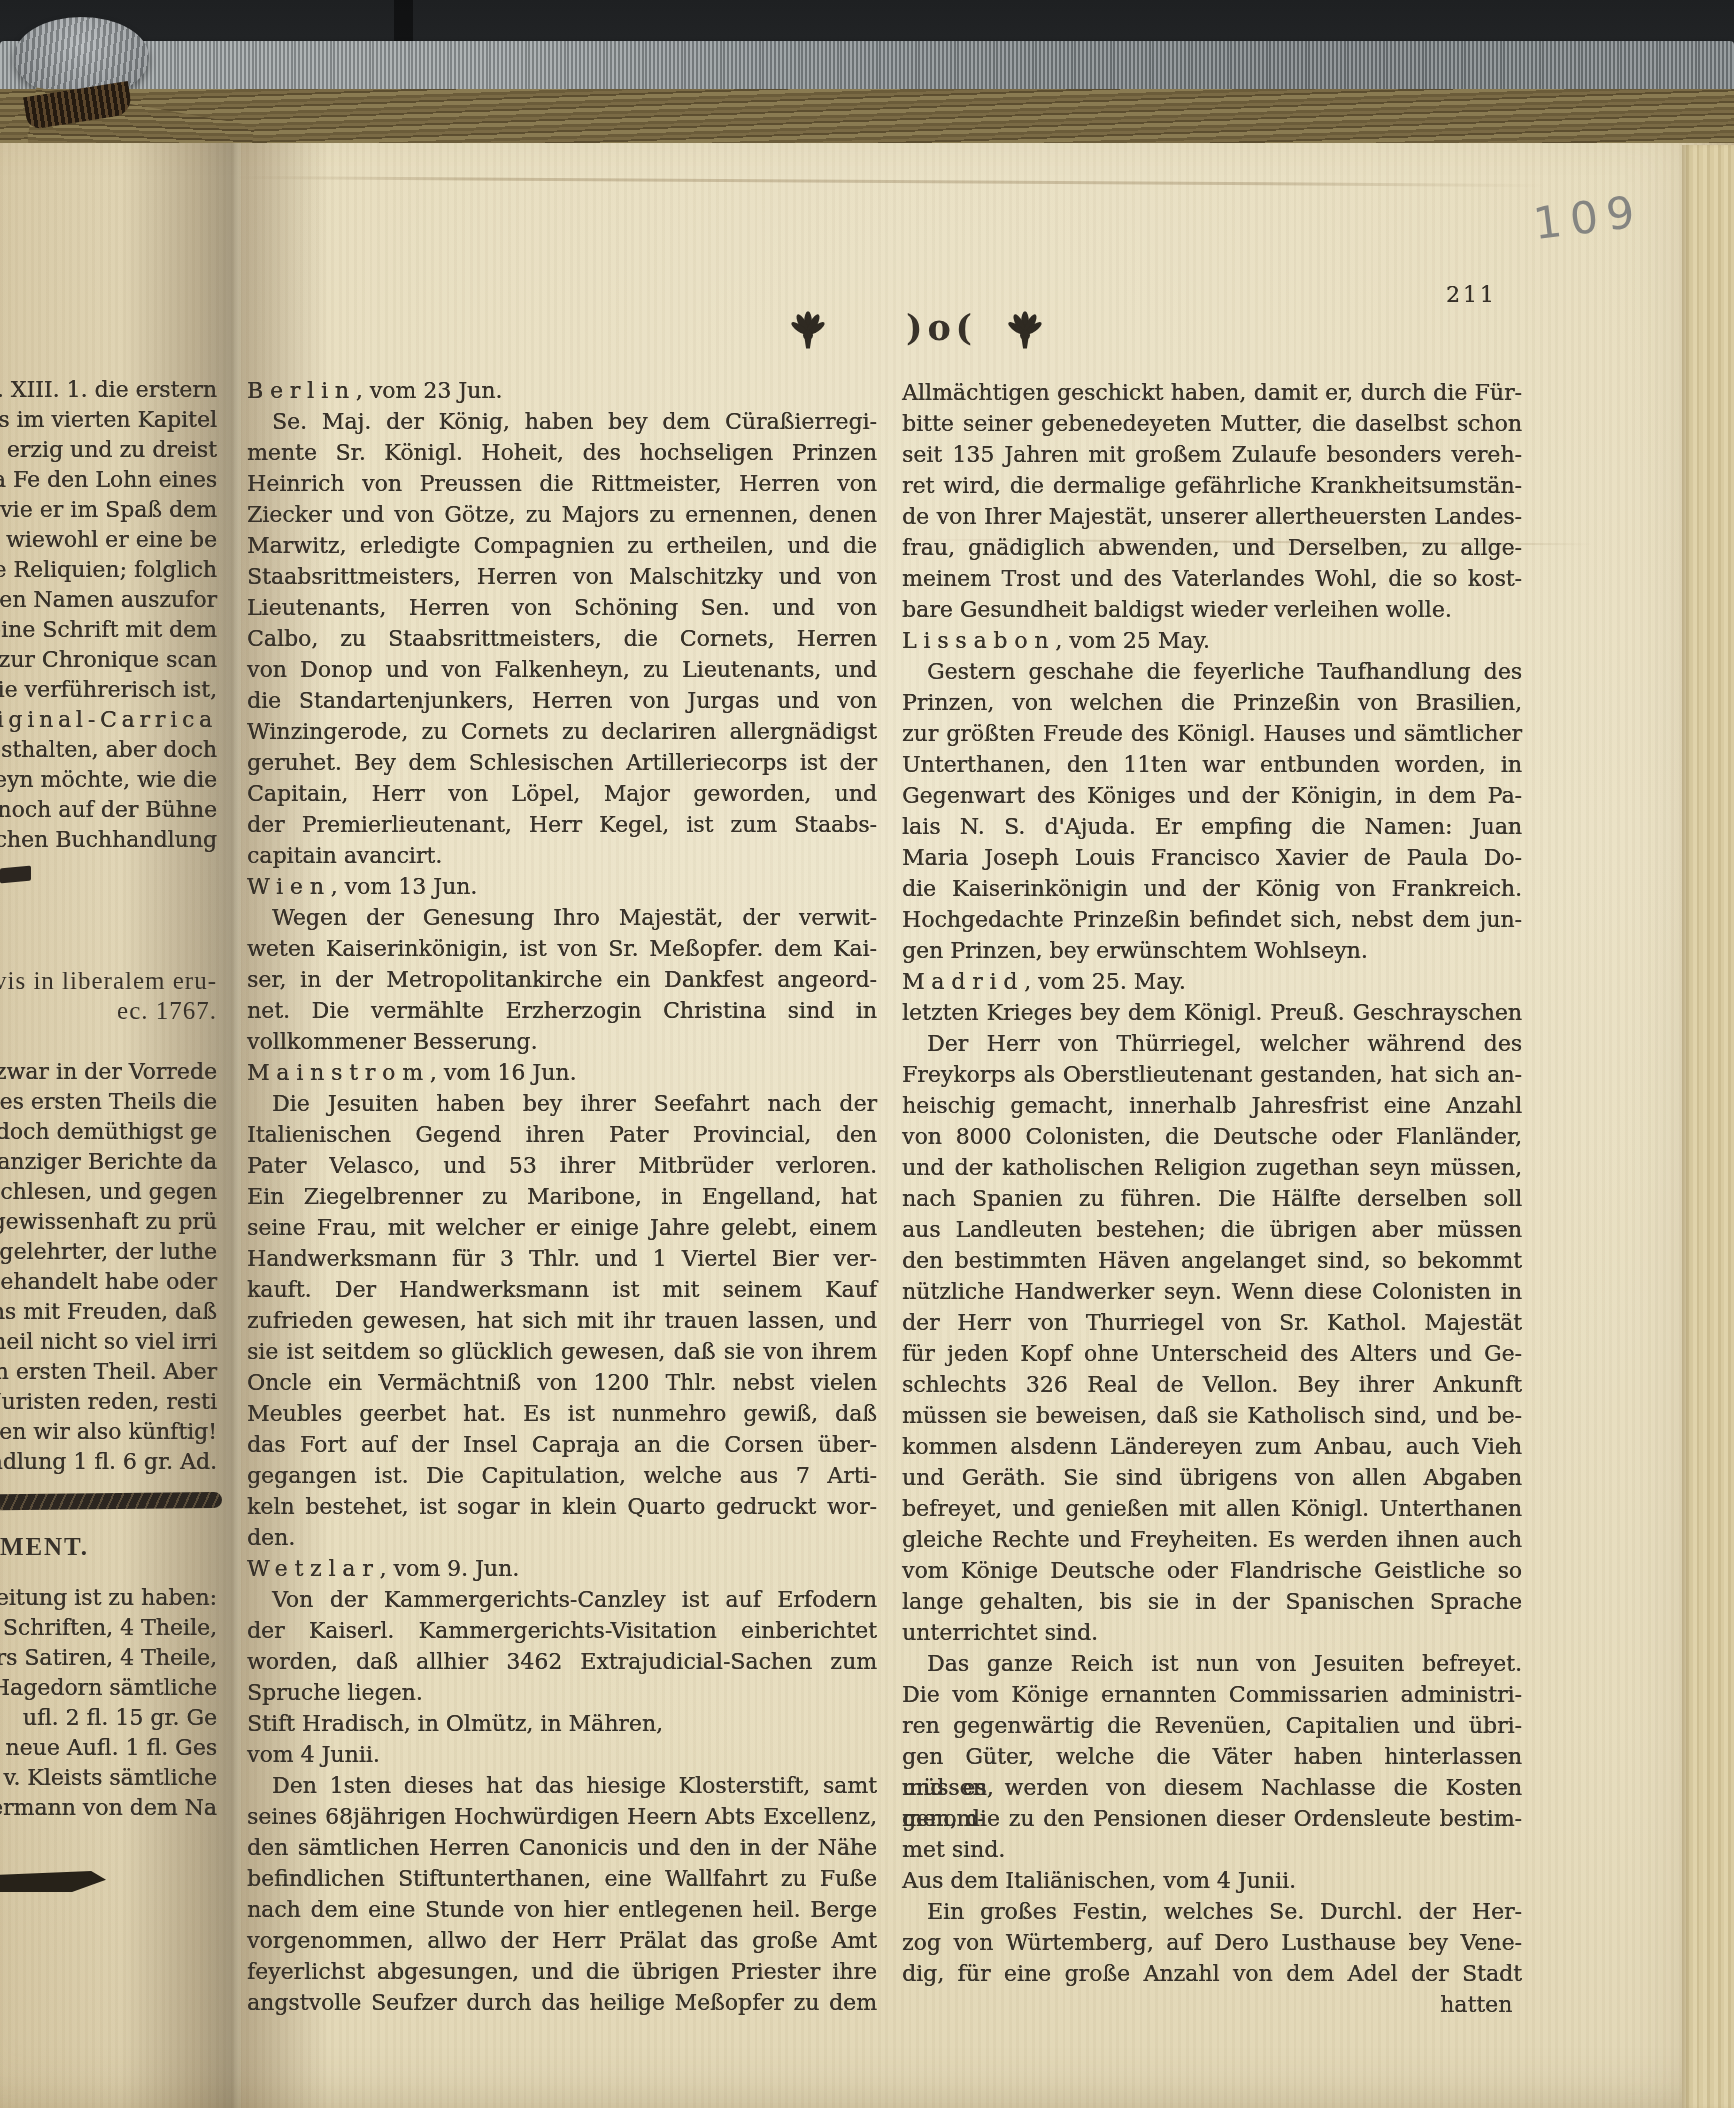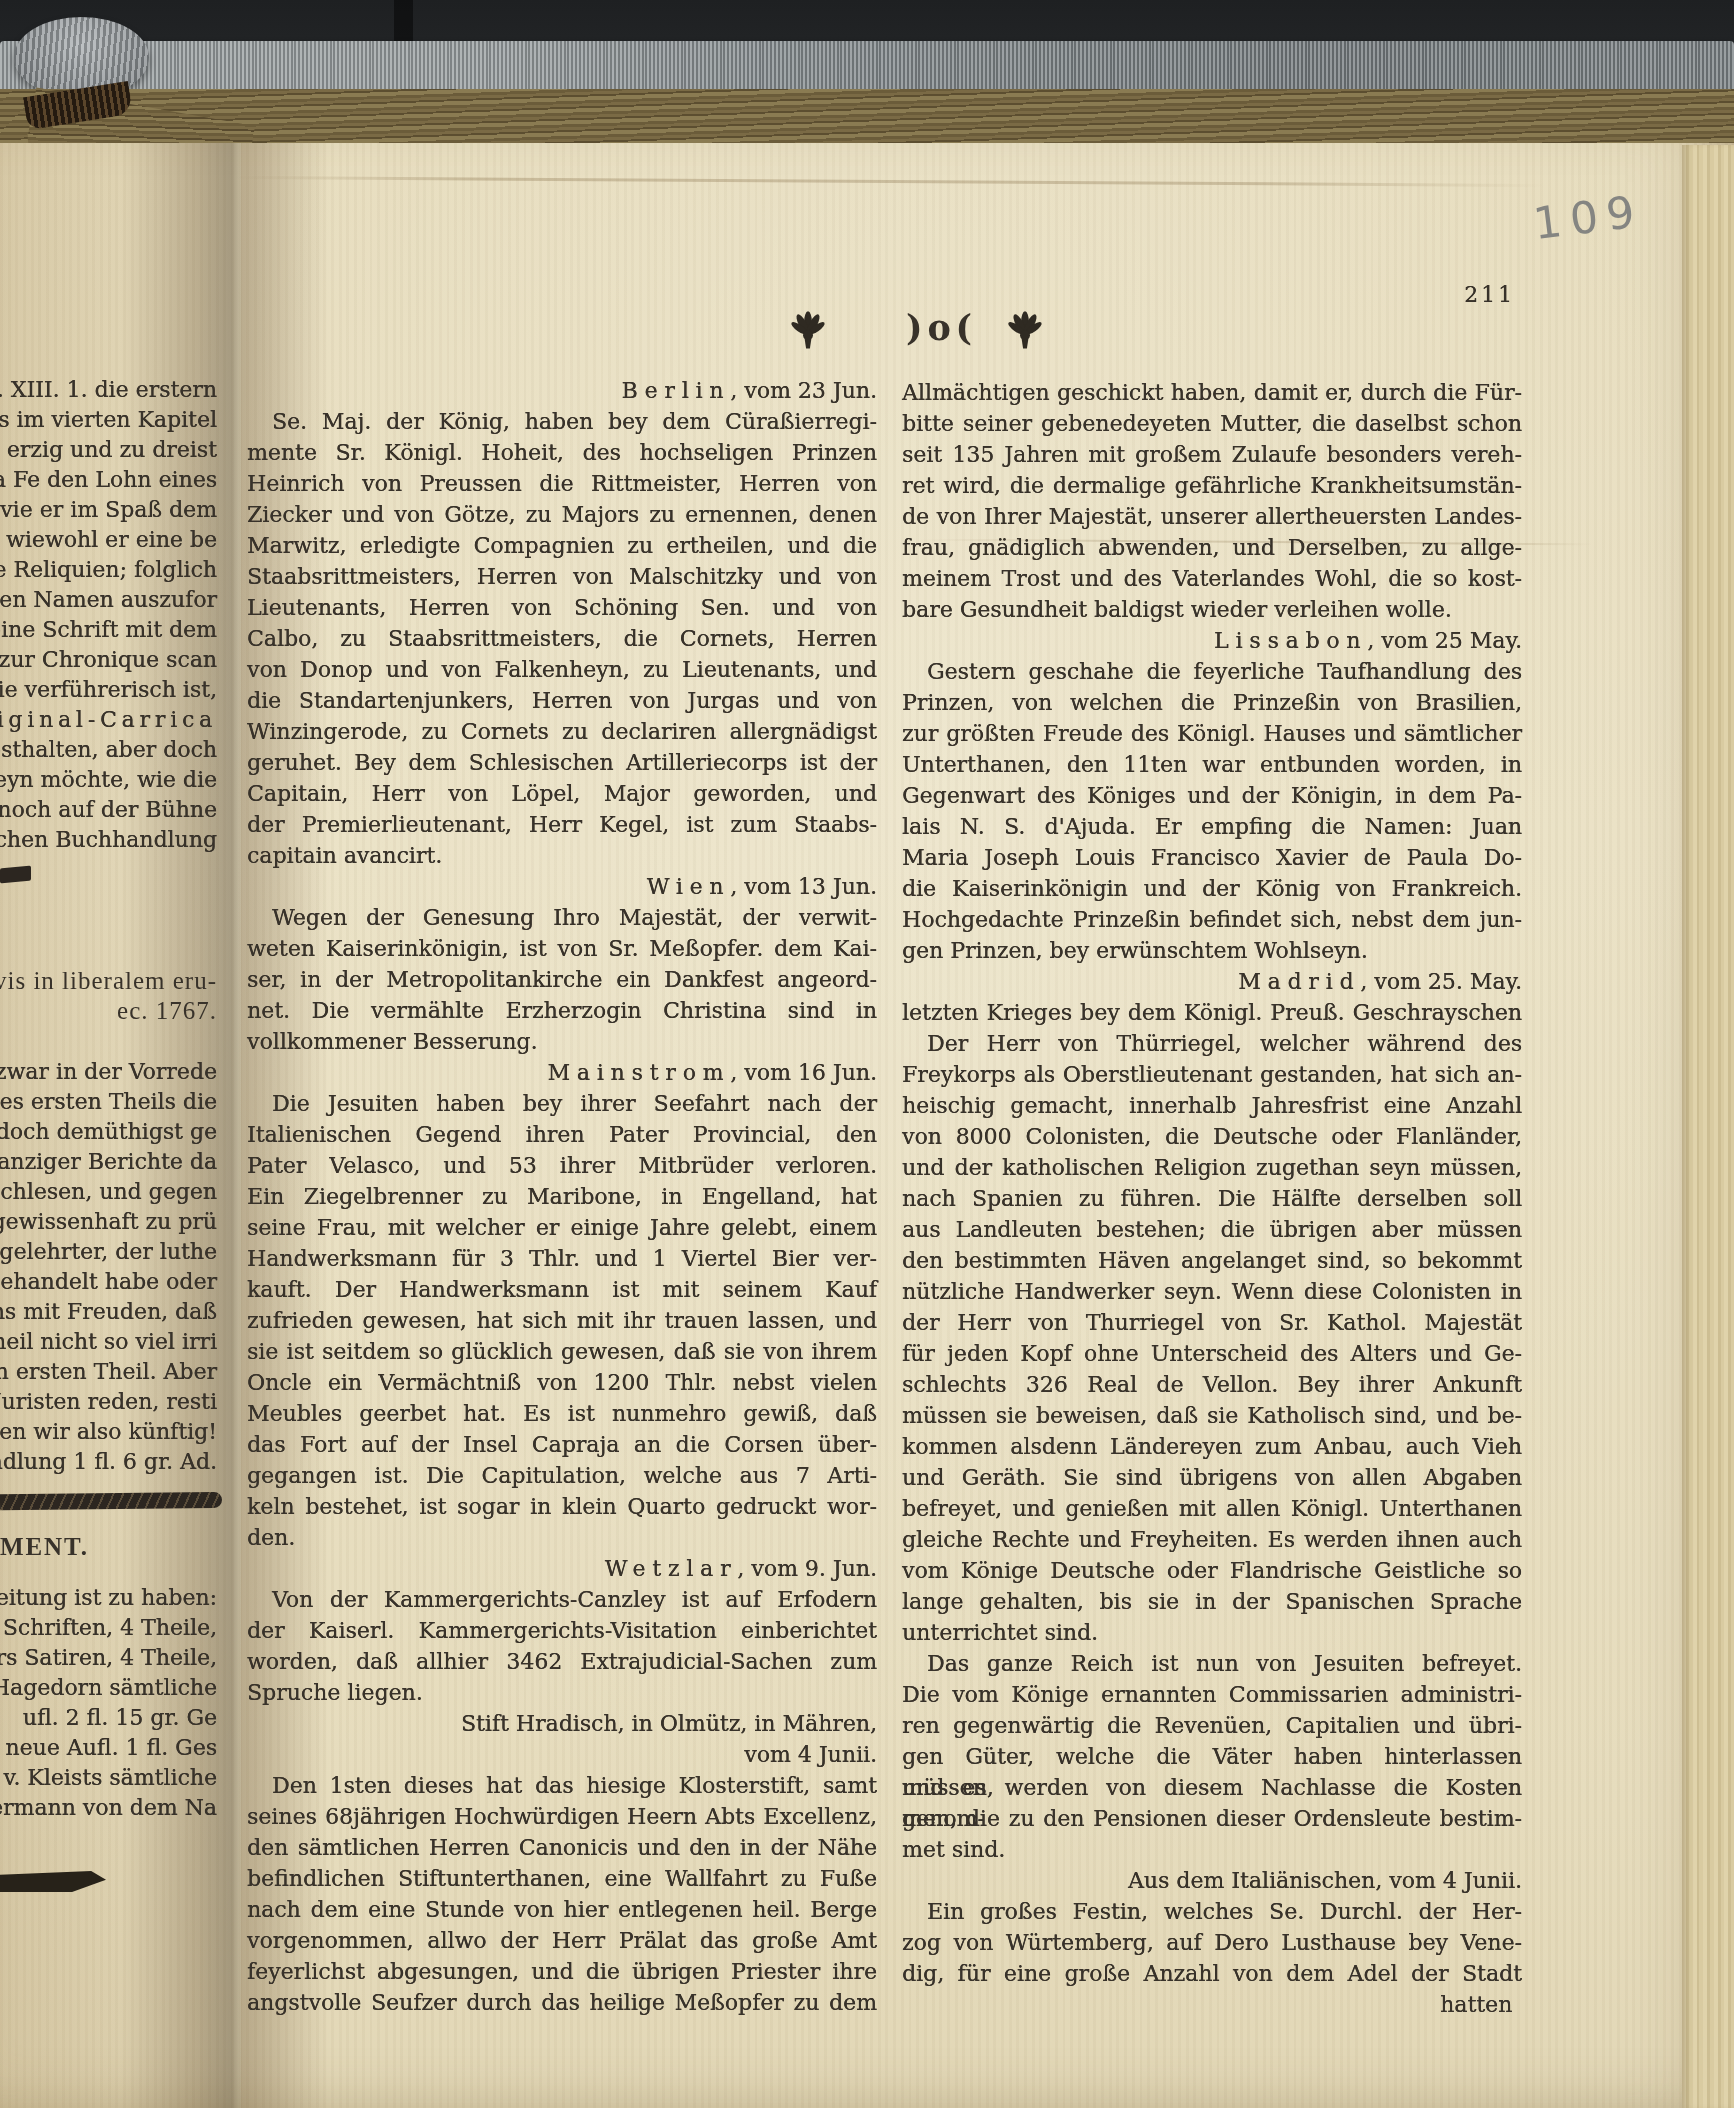--- a/index.html
+++ b/index.html
@@ -51,37 +51,37 @@
     background:repeating-linear-gradient(90deg,#e0d3ab 0 3.9px,#cdbe93 3.9px 6.8px,#d9cba1 6.8px 10.6px);
     box-shadow:inset 7.7px 0 9.7px -5.8px rgba(90,70,40,.4);}
   .wrinkle1{position:absolute;left:232px;top:180px;width:1313px;height:2.9px;transform:rotate(.35deg);
     background:linear-gradient(90deg,rgba(0,0,0,0),rgba(120,95,55,.28) 18% 78%,rgba(0,0,0,0));}
   .wrinkle2{position:absolute;left:917px;top:541px;width:676px;height:1.9px;transform:rotate(.4deg);
     background:linear-gradient(90deg,rgba(0,0,0,0),rgba(120,95,55,.20) 30% 85%,rgba(0,0,0,0));}
   
   .stamp{position:absolute;left:1533px;top:189px;width:154px;color:var(--stamp);opacity:.8;
     font-family:"DejaVu Sans","Liberation Sans",sans-serif;font-size:44px;letter-spacing:8.7px;
     transform:rotate(-7deg);}
-  .folio{position:absolute;left:1446px;top:282px;width:87px;text-align:center;color:var(--ink);
+  .folio{position:absolute;left:1446px;top:282px;width:87px;text-align:left;color:var(--ink);
     font-size:29px;letter-spacing:2.9px;}
   .ornament-row{position:absolute;left:0;top:307px;width:100%;height:48px;color:var(--ink);}
   .shell{position:absolute;top:1.9px;}
   .shell.s1{left:787px;}
   .shell.s2{left:1004px;}
   .orn-center{position:absolute;left:893px;top:0;width:97px;text-align:center;
     font-size:35px;font-weight:bold;letter-spacing:4.8px;color:var(--ink);}
   
   .txt{color:var(--ink);font-size:22px;text-shadow:0.2px 0 0 currentColor;}
   .col{position:absolute;}
   .col .bline{height:31px;line-height:31px;white-space:nowrap;
     text-align:justify;text-align-last:justify;white-space:normal;}
   .col .bline.first{text-indent:25px;}
   .col .bline.jlast{text-align-last:left;}
   .col .bline.catch{text-align-last:right;padding-right:9.7px;}
-  .col .hline{height:31px;line-height:31px;text-align:right;}
+  .col .hline{height:31px;line-height:31px;text-align:left;}
   .col .hline .sp{letter-spacing:6.8px;}
   
   .lfrag{position:absolute;left:-333px;width:550px;}
   .lfrag .fline{height:30px;line-height:30px;white-space:nowrap;text-align:right;}
   .lfrag .fline.spread{letter-spacing:4.8px;}
   .antiqua{font-family:"Liberation Serif",serif;text-shadow:none;letter-spacing:1px;}
   .ment{position:absolute;left:0;top:1533px;font-size:25px;letter-spacing:1.9px;
     font-family:"Liberation Serif",serif;color:var(--ink);font-weight:bold;}
   .rule-small{position:absolute;left:0;top:867px;width:31px;height:14.5px;background:#2c2620;
     transform:skewY(-5deg);border-radius:1.9px;}

